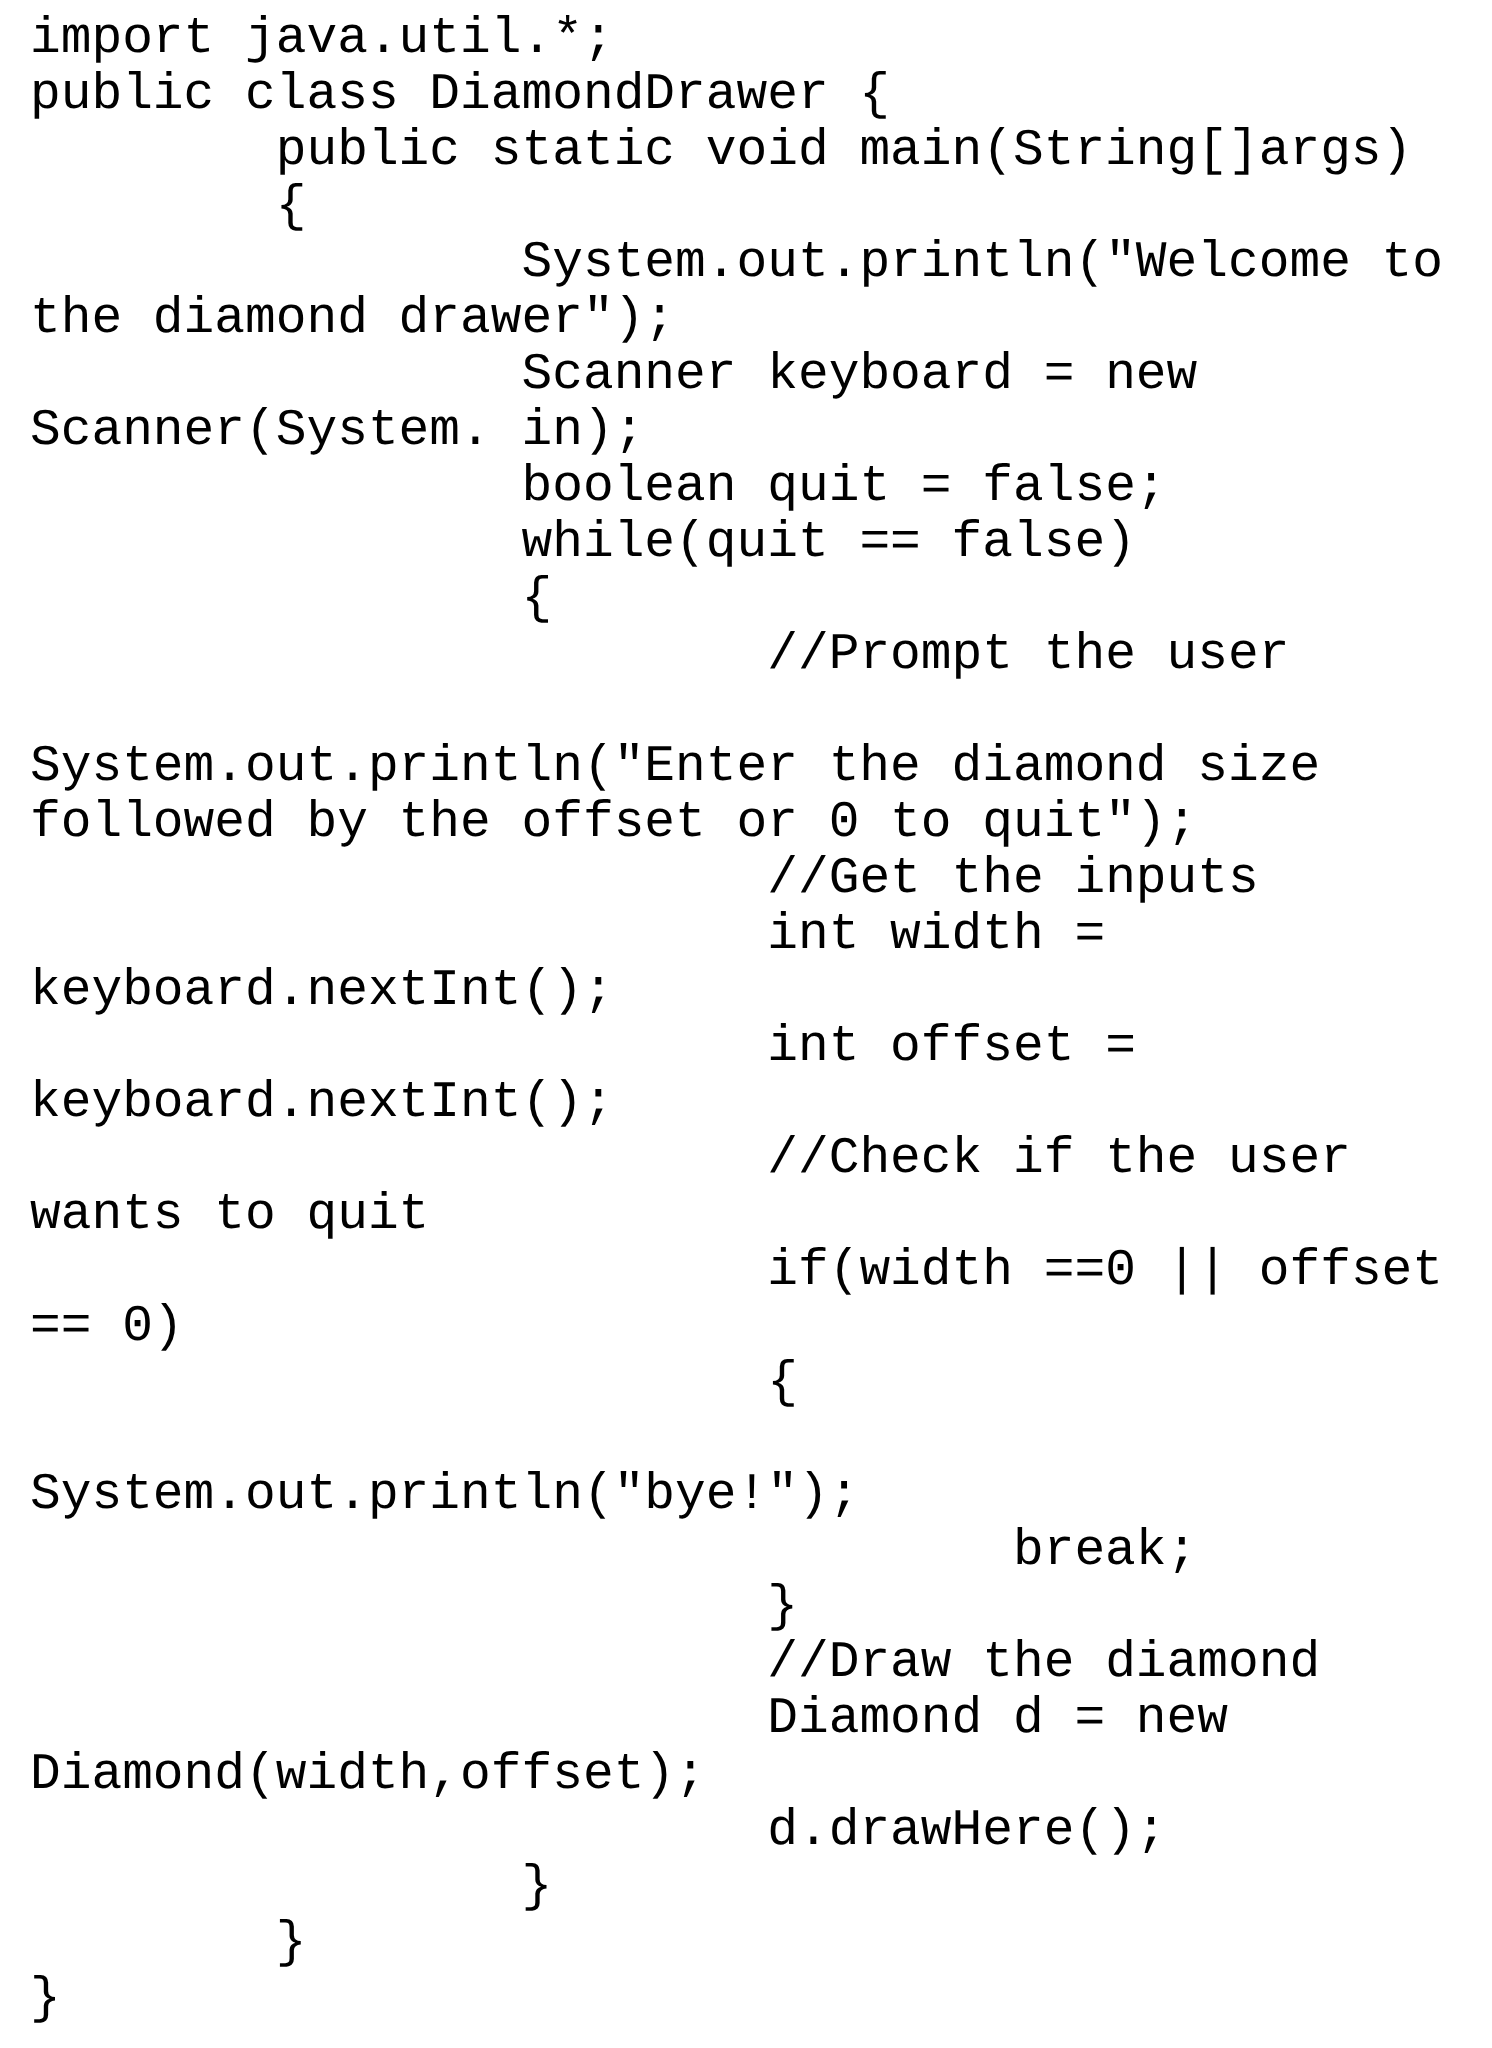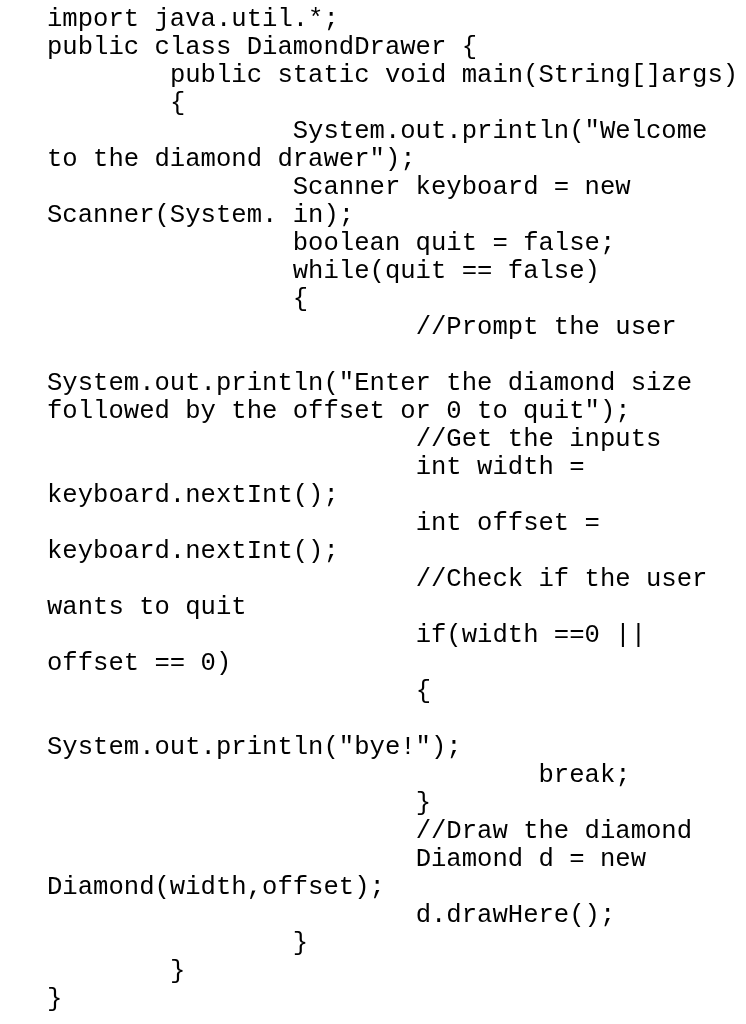--- a/index.html
+++ b/index.html
@@ -26,19 +26,18 @@
     white-space: pre-wrap;
     word-break: break-word;
     overflow-wrap: anywhere;
     -webkit-font-smoothing: none;
   }
   .code-line {
     display: block;
     min-height: 28px;
     white-space: pre-wrap;
     overflow-wrap: anywhere;
-    margin-left: 32px;
   }
 </style>
 </head>
 <body>
 
 <div id="code-listing"><span class="code-line">import java.util.*;</span><span class="code-line">public class DiamondDrawer {</span><span class="code-line">        public static void main(String[]args)</span><span class="code-line">        {</span><span class="code-line">                System.out.println("Welcome to the diamond drawer");</span><span class="code-line">                Scanner keyboard = new Scanner(System. in);</span><span class="code-line">                boolean quit = false;</span><span class="code-line">                while(quit == false)</span><span class="code-line">                {</span><span class="code-line">                        //Prompt the user</span><span class="code-line">                        System.out.println("Enter the diamond size followed by the offset or 0 to quit");</span><span class="code-line">                        //Get the inputs</span><span class="code-line">                        int width = keyboard.nextInt();</span><span class="code-line">                        int offset = keyboard.nextInt();</span><span class="code-line">                        //Check if the user wants to quit</span><span class="code-line">                        if(width ==0 || offset == 0)</span><span class="code-line">                        {</span><span class="code-line">                                System.out.println("bye!");</span><span class="code-line">                                break;</span><span class="code-line">                        }</span><span class="code-line">                        //Draw the diamond</span><span class="code-line">                        Diamond d = new Diamond(width,offset);</span><span class="code-line">                        d.drawHere();</span><span class="code-line">                }</span><span class="code-line">        }</span><span class="code-line">}</span></div>
 
 </body></html>

